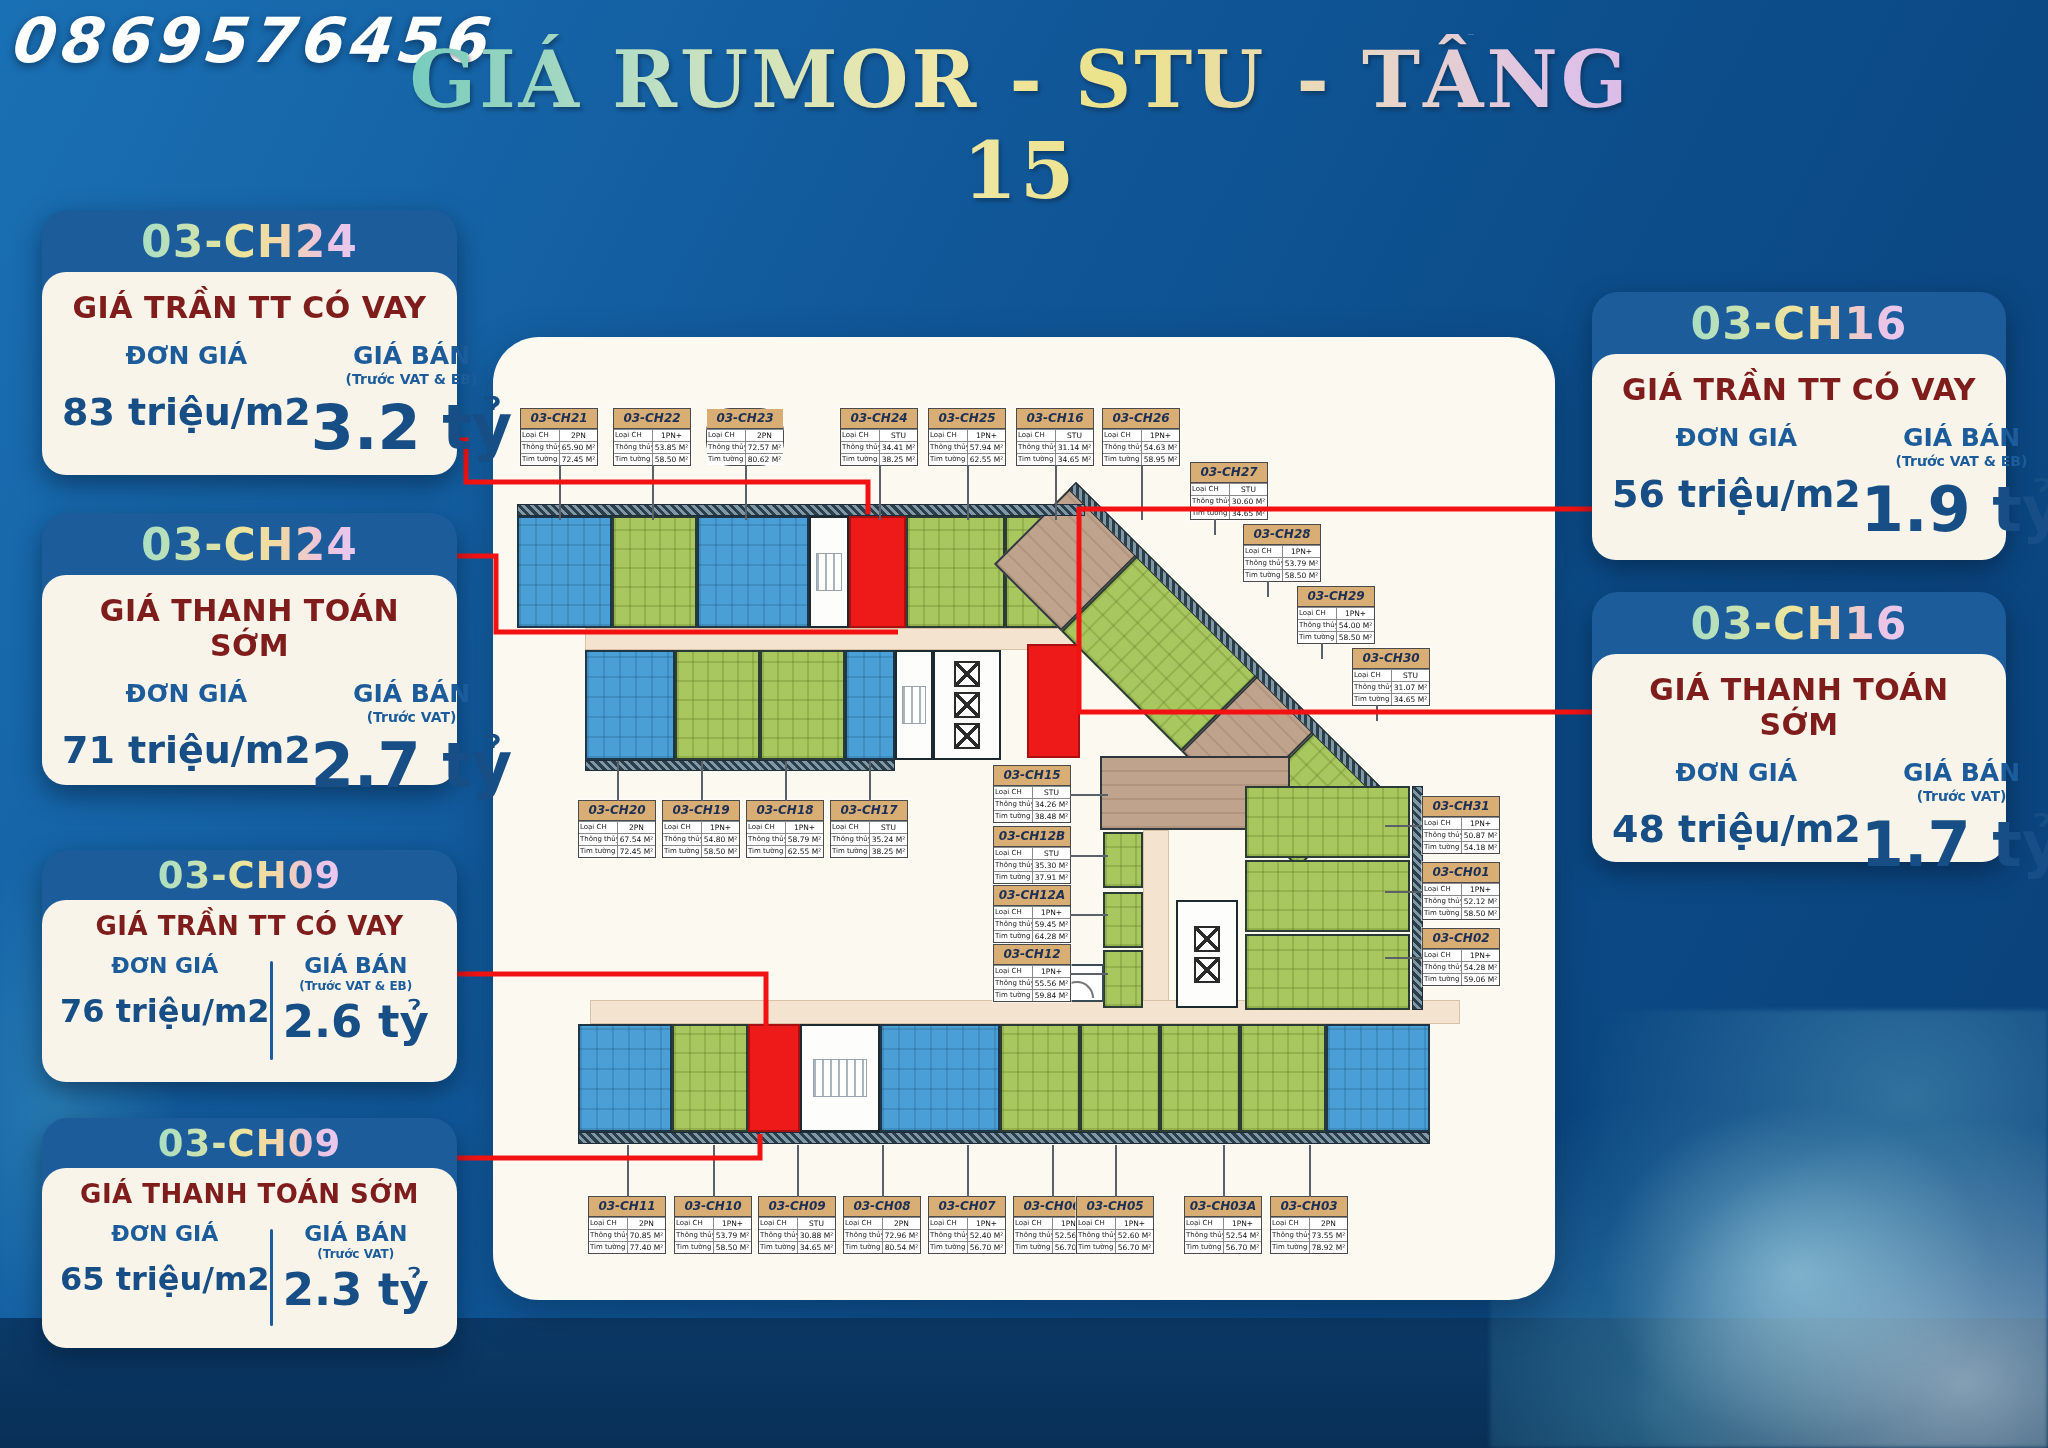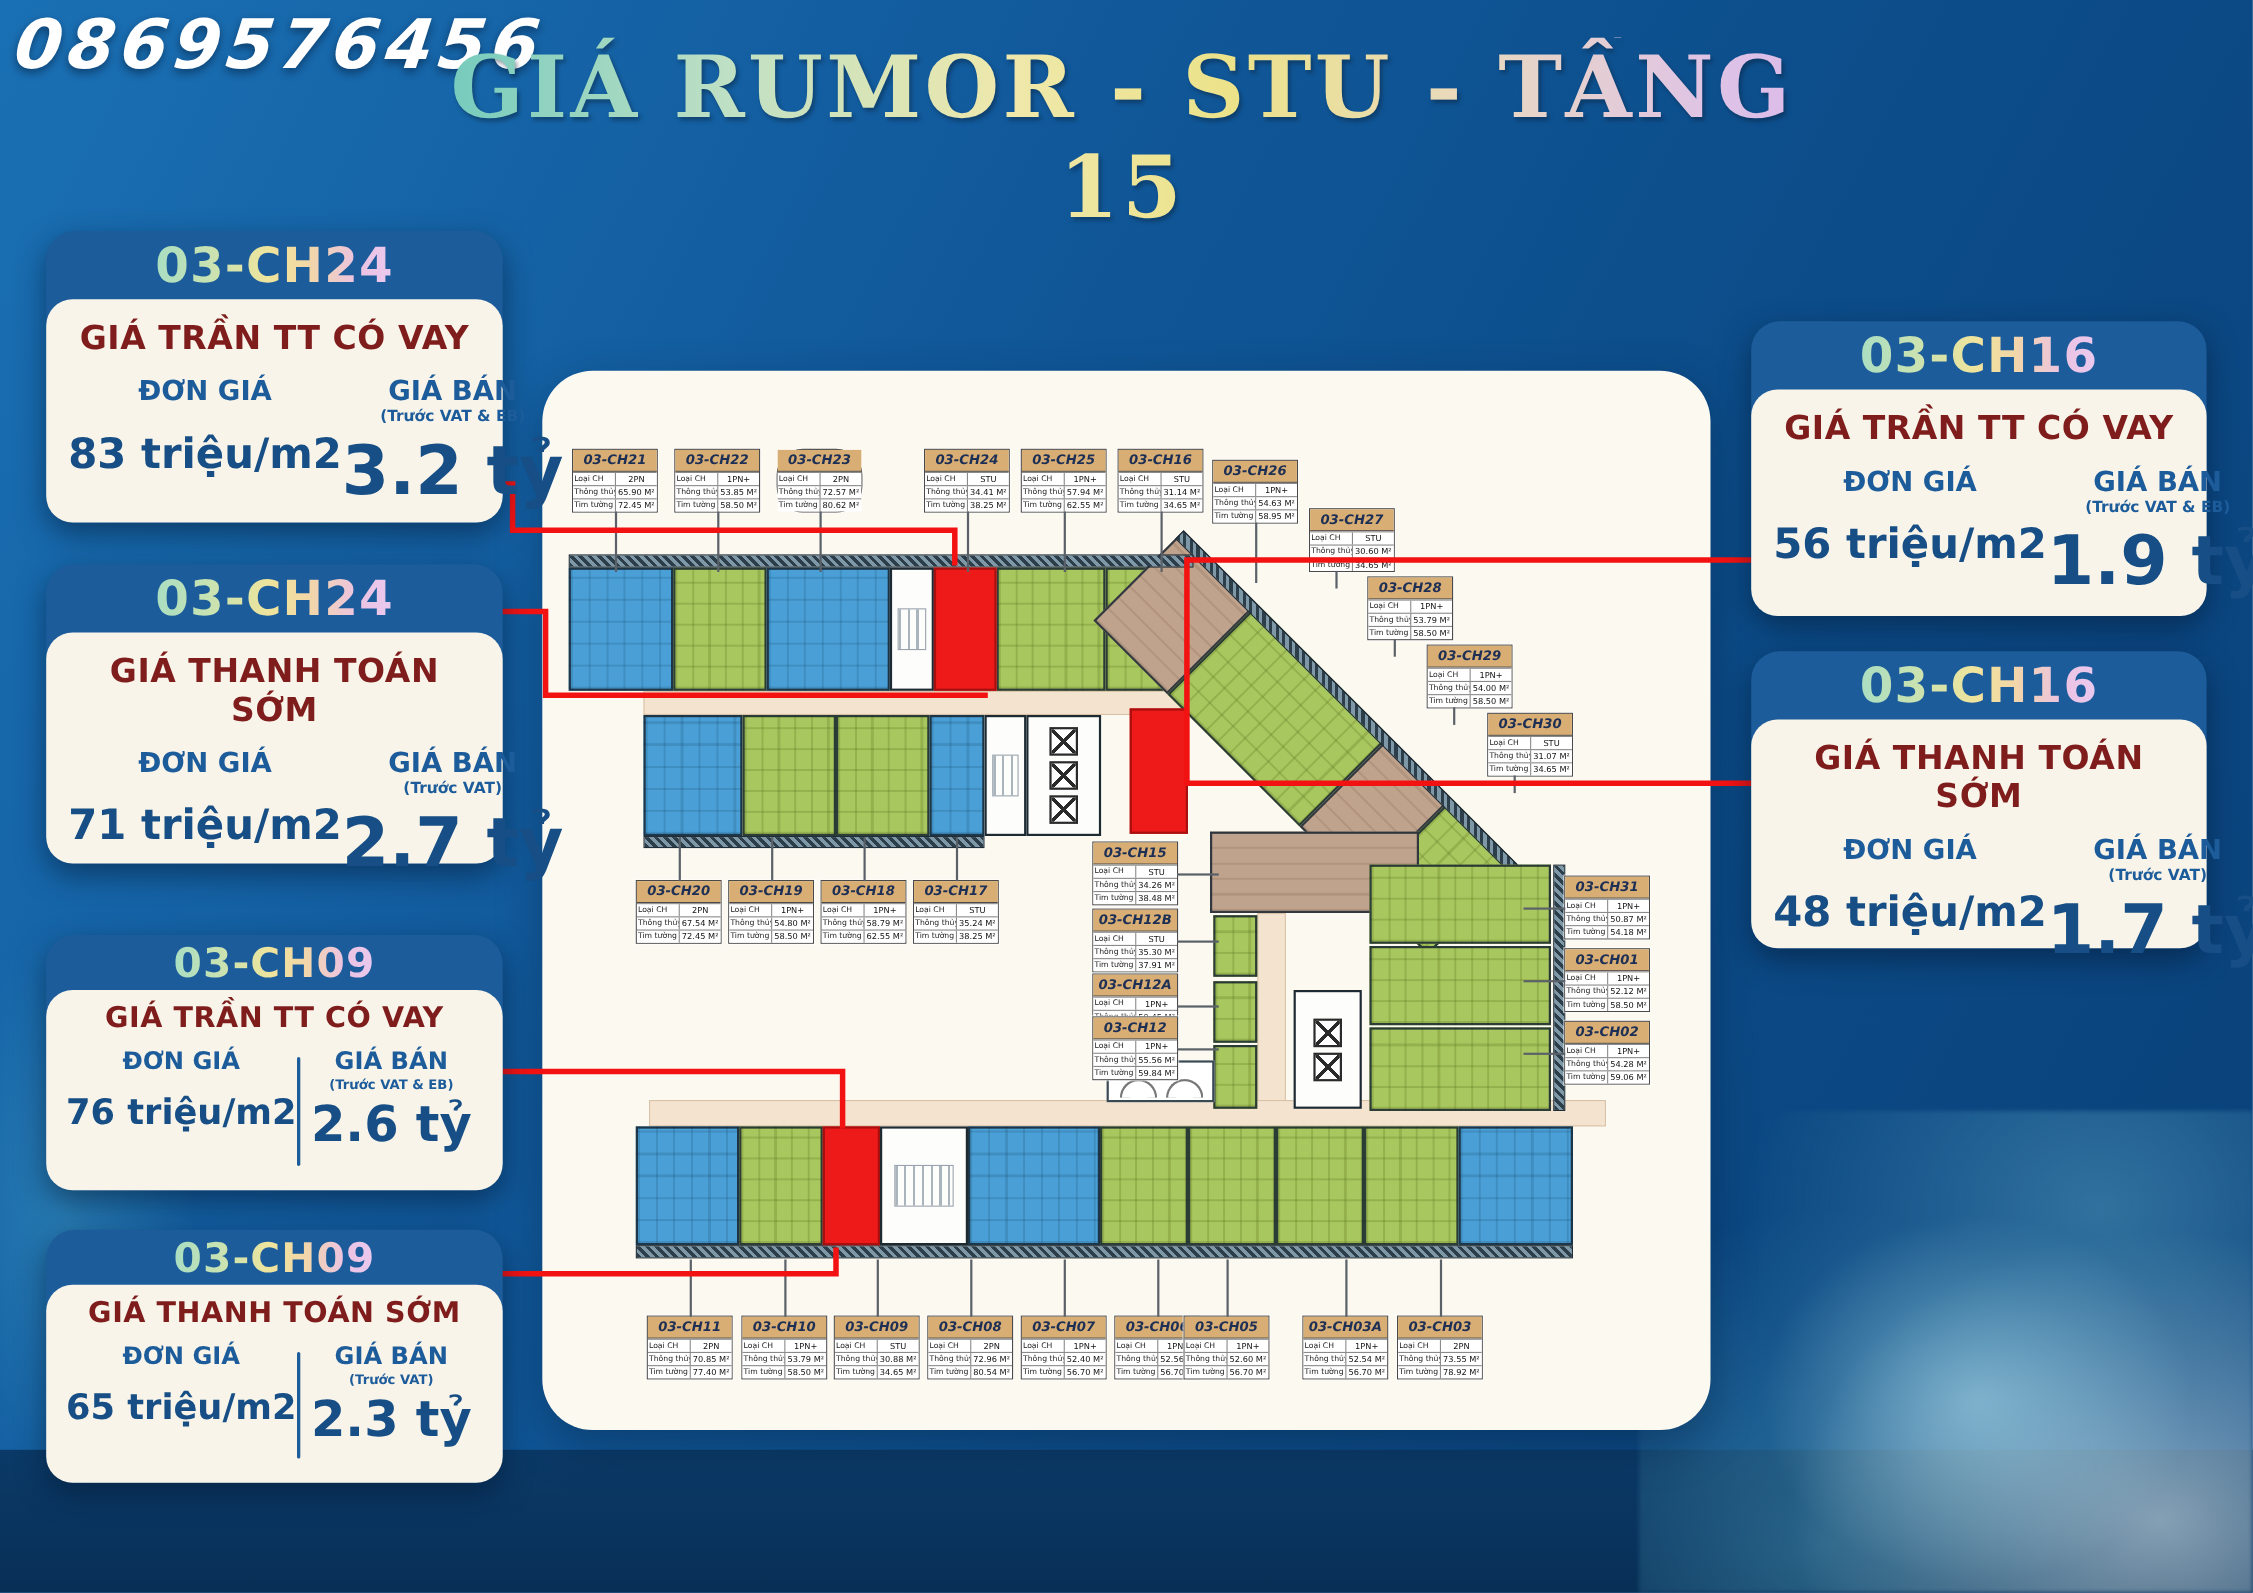--- a/index.html
+++ b/index.html
@@ -268,21 +268,21 @@
       </div>
       <div class="lbl-row">
         <span class="lbl-k">Thông thủy</span>
         <span class="lbl-v">31.14 M²</span>
       </div>
       <div class="lbl-row">
         <span class="lbl-k">Tim tường</span>
         <span class="lbl-v">34.65 M²</span>
       </div>
     </div>
-    <div class="lbl stub-down" style="left: 1102px; top: 408px; margin-top: 10px;">
+    <div class="lbl stub-down" style="left: 1102px; top: 408px;">
       <div class="lbl-h">03-CH26</div>
       <div class="lbl-row">
         <span class="lbl-k">Loại CH</span>
         <span class="lbl-v">1PN+</span>
       </div>
       <div class="lbl-row">
         <span class="lbl-k">Thông thủy</span>
         <span class="lbl-v">54.63 M²</span>
       </div>
       <div class="lbl-row">
@@ -448,21 +448,21 @@
       </div>
       <div class="lbl-row">
         <span class="lbl-k">Thông thủy</span>
         <span class="lbl-v">59.45 M²</span>
       </div>
       <div class="lbl-row">
         <span class="lbl-k">Tim tường</span>
         <span class="lbl-v">64.28 M²</span>
       </div>
     </div>
-    <div class="lbl stub-right" style="left: 993px; top: 924px;">
+    <div class="lbl stub-right" style="left: 993px; top: 944px;">
       <div class="lbl-h">03-CH12</div>
       <div class="lbl-row">
         <span class="lbl-k">Loại CH</span>
         <span class="lbl-v">1PN+</span>
       </div>
       <div class="lbl-row">
         <span class="lbl-k">Thông thủy</span>
         <span class="lbl-v">55.56 M²</span>
       </div>
       <div class="lbl-row">

